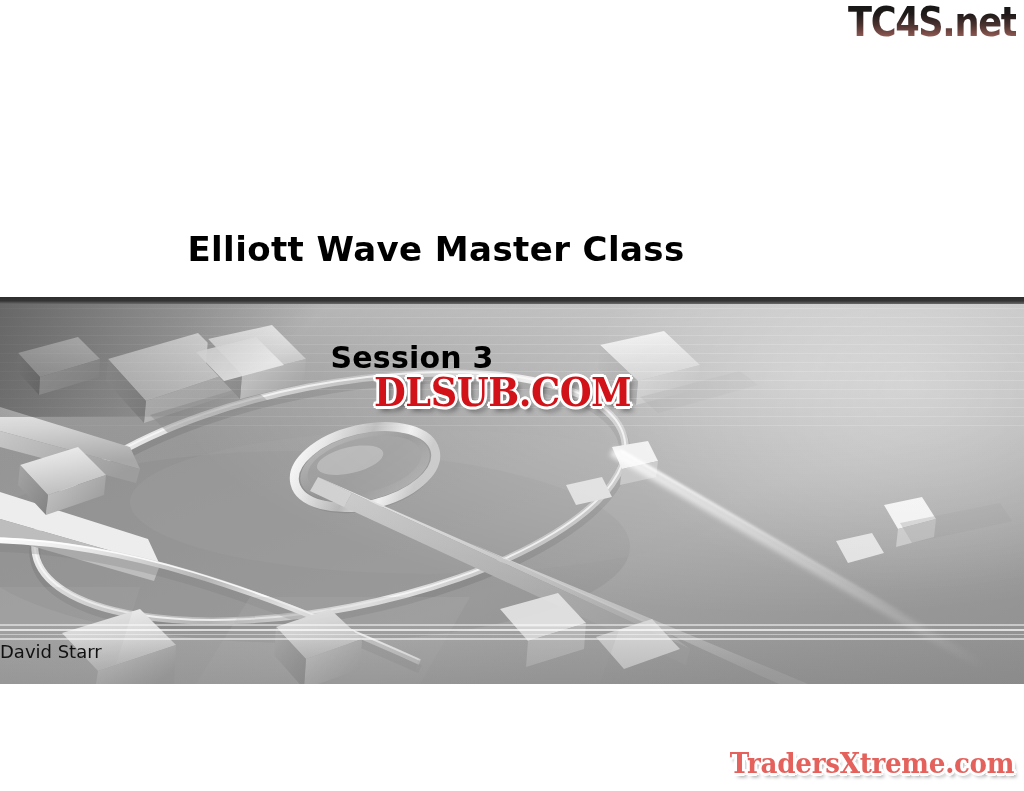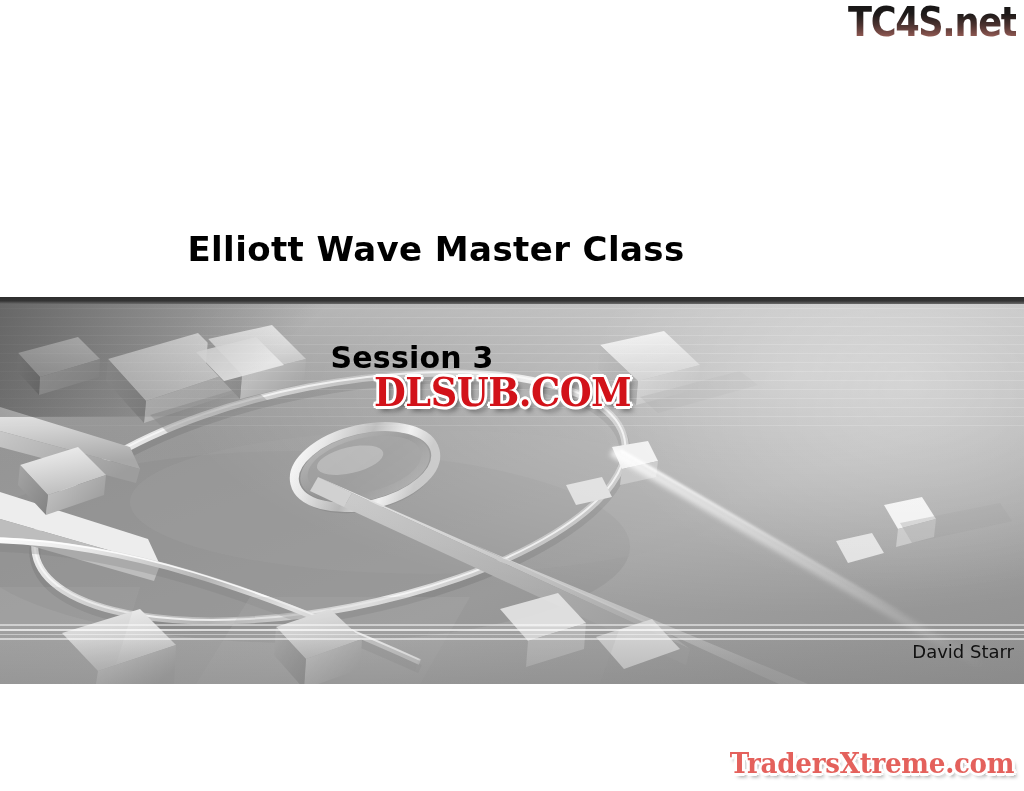--- a/index.html
+++ b/index.html
@@ -206,21 +206,21 @@
     z-index: 40;
     letter-spacing: 0.2px;
   }
 
   
   #presenter {
     position: absolute;
     left: 0;
     top: 641px;
     width: 1024px;
-    text-align: right;
+    text-align: left;
     padding-right: 10px;
     box-sizing: border-box;
     font-family: "DejaVu Sans", "Liberation Sans", sans-serif;
     font-weight: normal;
     font-size: 18px;
     color: #111111;
     z-index: 40;
   }
 
   

